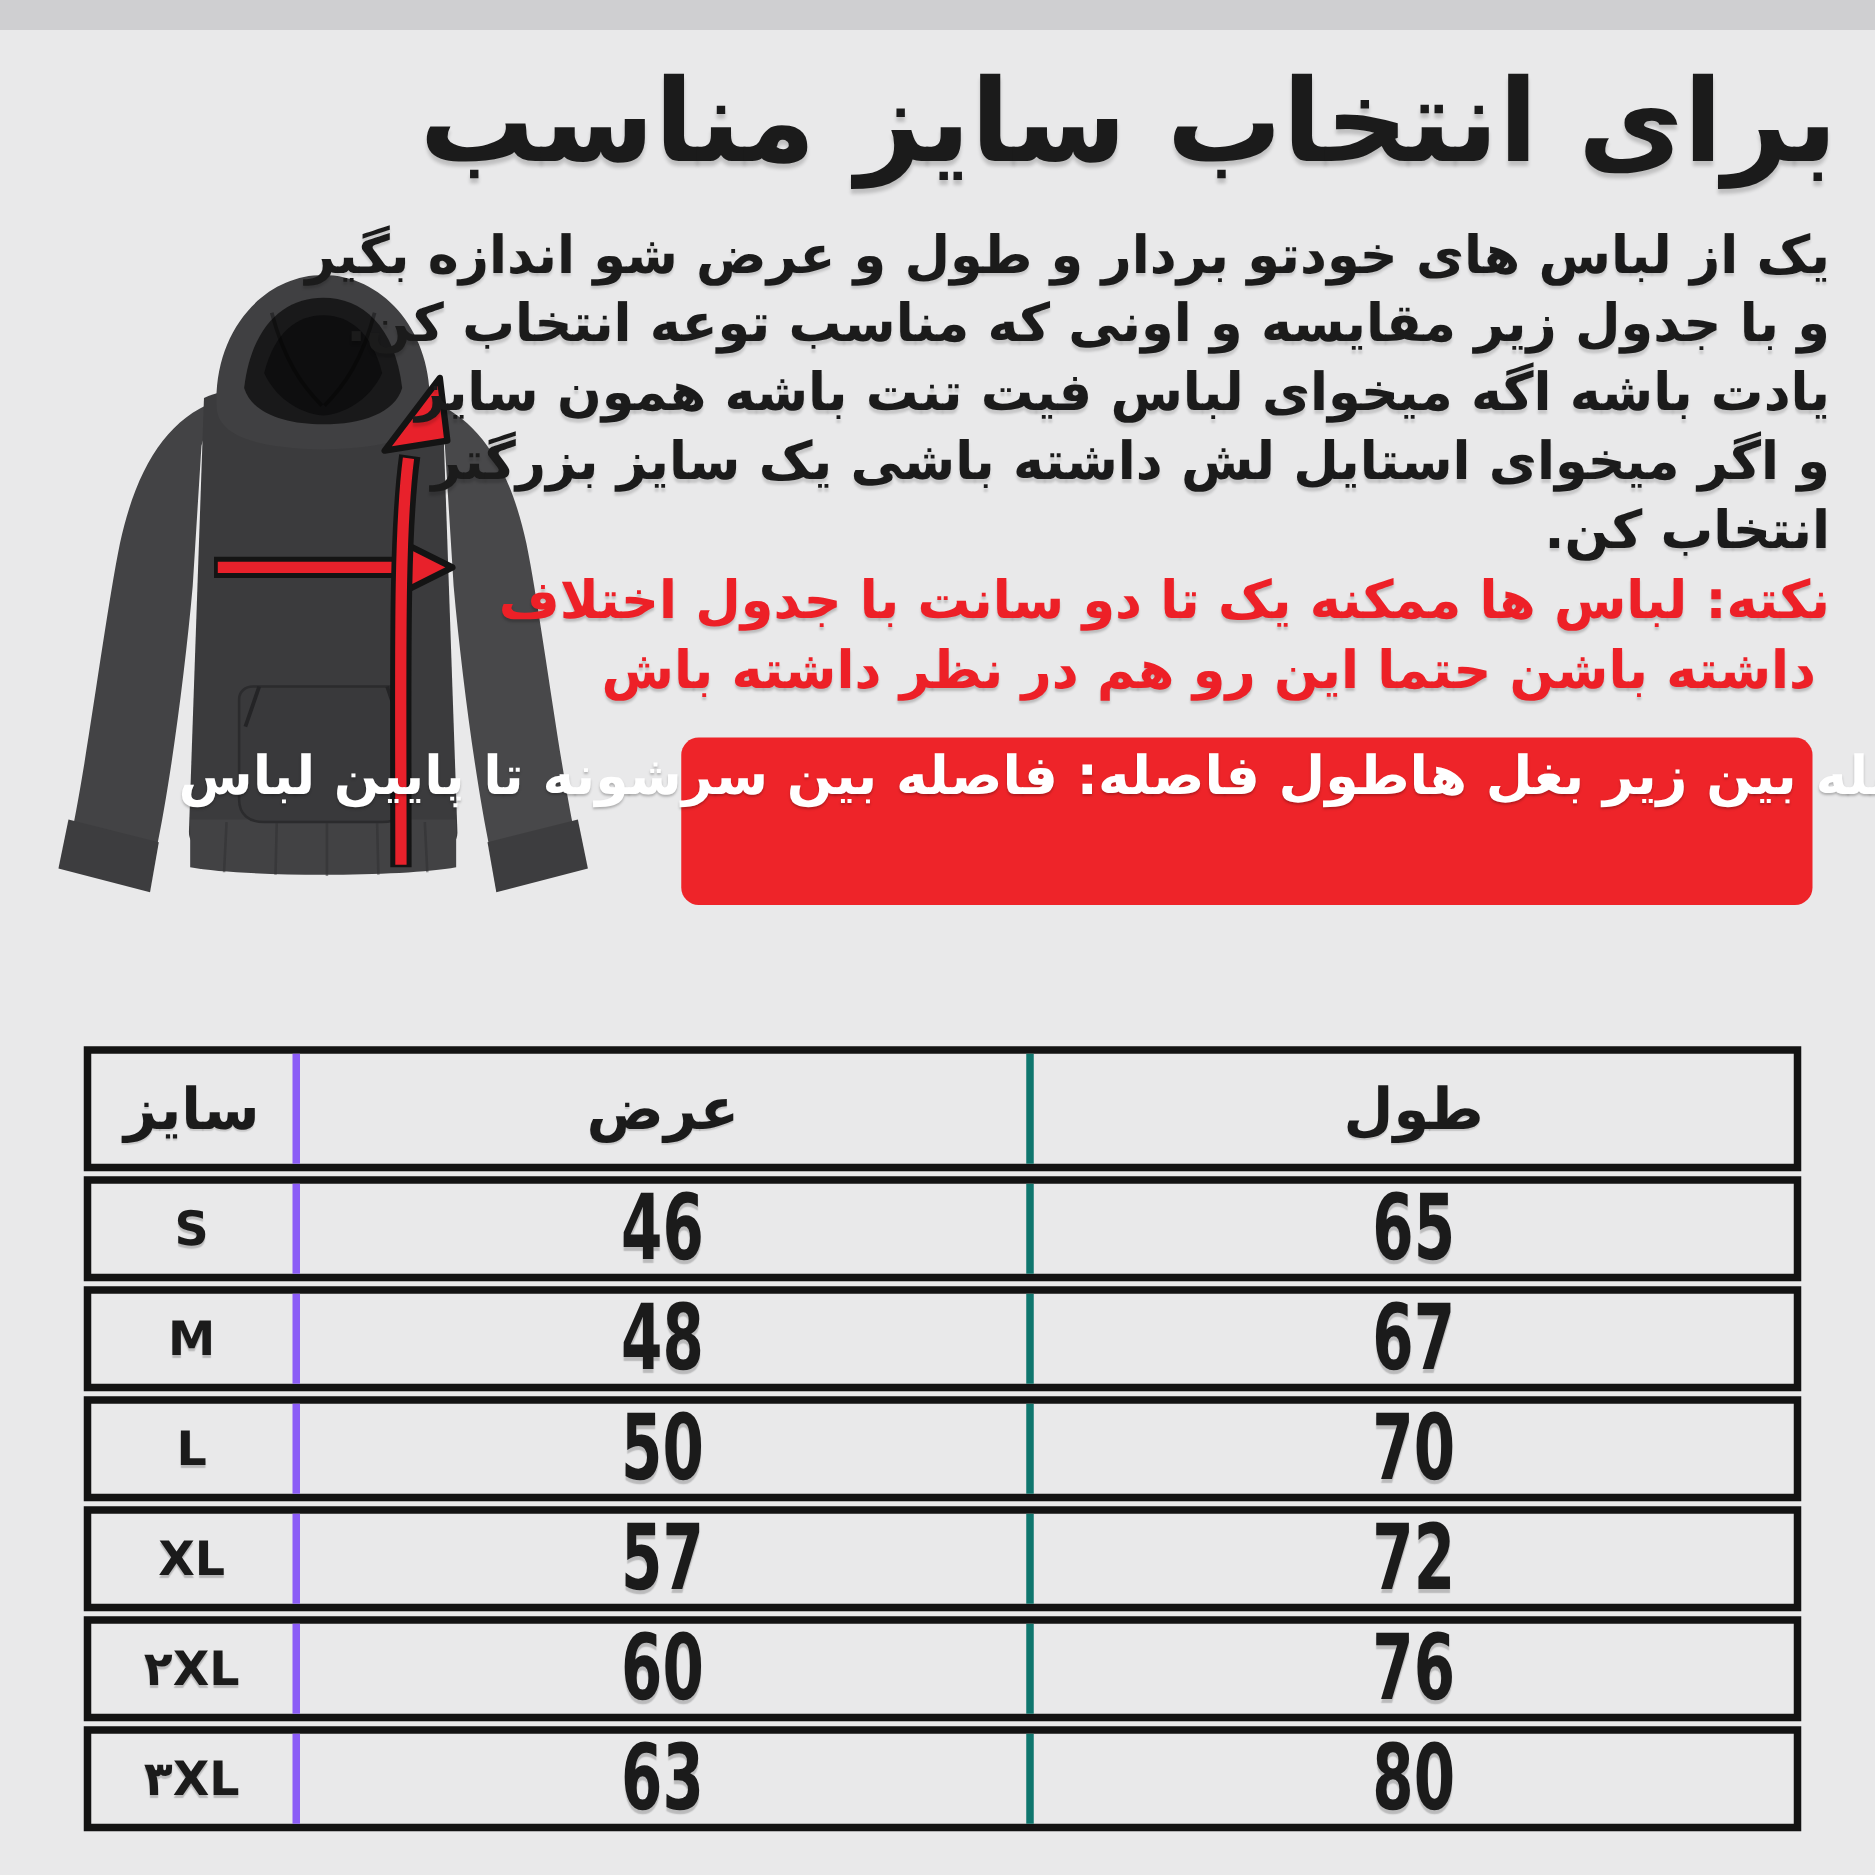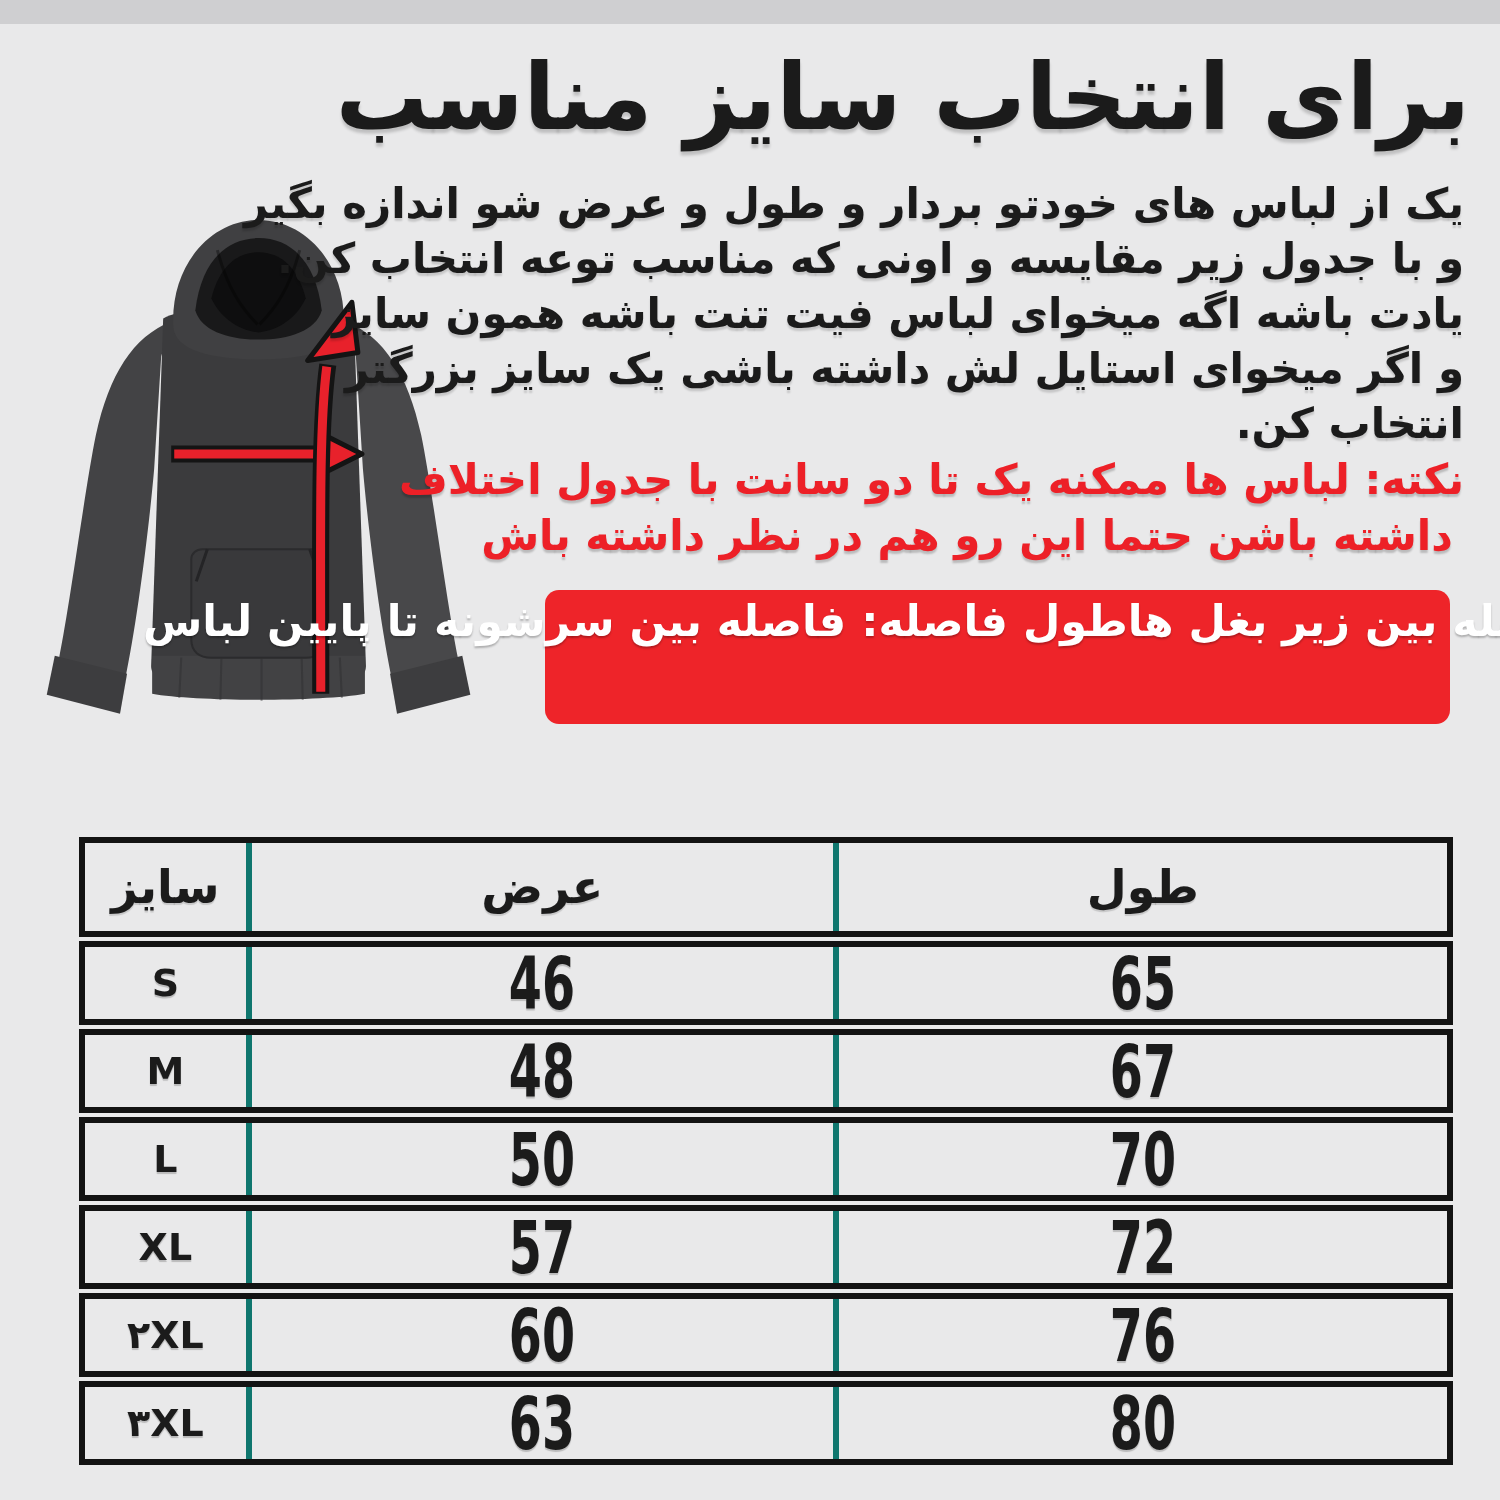--- a/index.html
+++ b/index.html
@@ -41,33 +41,33 @@
     display:flex; justify-content:center;
     font-size:43px; font-weight:bold; line-height:62px;border-radius:14px;
   }
   .banner .line { white-space:nowrap; text-shadow:0 2px 2px rgba(0,0,0,0.25); }
 
   
   .hoodie-wrap { position:absolute; left:20px; top:182px; width:458px; height:542px; }
   .hoodie-wrap svg { width:100%; height:100%; display:block; }
 
   
-  .size-table { position:absolute; left:79px; top:813px; width:1374px; }
+  .size-table { position:absolute; left:67px; top:813px; width:1374px; }
   .t-row {
     display:flex; direction:ltr; box-sizing:border-box;
     border:6px solid #131313; background:#e9e9ea;
     height:84px; margin-bottom:4px; align-items:stretch;
   }
   .t-row.header { height:100px; }
   .t-cell {
     display:flex; align-items:center; justify-content:center;
     box-sizing:border-box; overflow:visible;
   }
   .c-size   { width:11.8%; }
-  .c-width  { width:43.1%; border-left:6px solid #0f766e; }
+  .c-width  { width:43.1%; border-left:6px solid #8b5cf6; }
   .c-length { width:45.1%; border-left:6px solid #0f766e; }
   .h-label {
     font-size:46px; font-weight:bold; color:#1b1b1b; direction:rtl;
     text-shadow:0 2px 1px rgba(0,0,0,0.15);
   }
   .size-label {
     font-size:38px; font-weight:bold; color:#1b1b1b; direction:ltr;
     text-shadow:0 2px 1px rgba(0,0,0,0.2);
   }
   .num {

